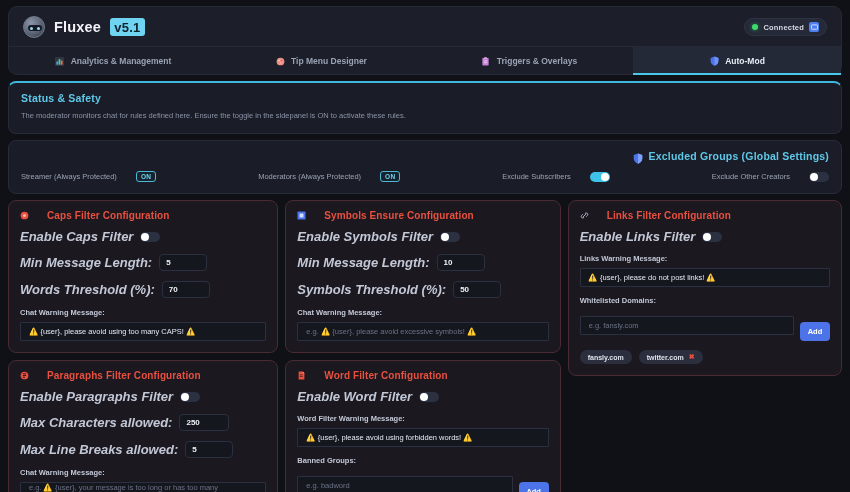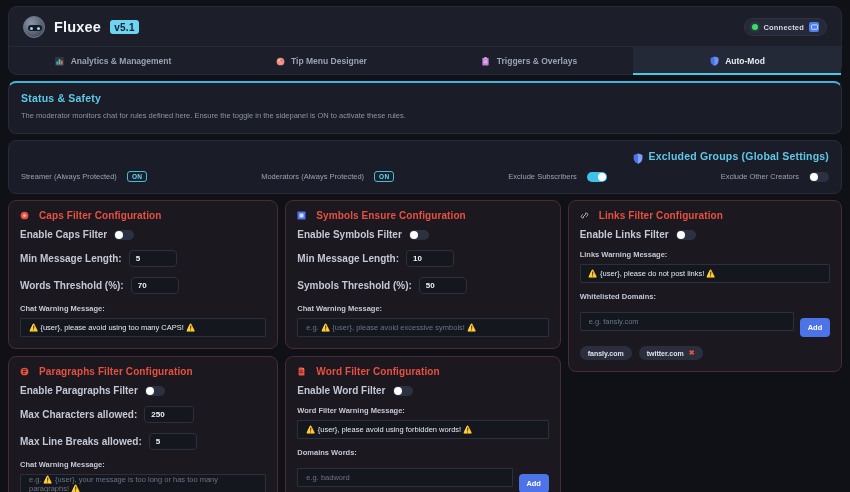--- a/index.html
+++ b/index.html
@@ -30,21 +30,21 @@
     content: ""; position: absolute; left: 4px; top: 8px; width: 14px; height: 6px;
     background: #161a24; border-radius: 3px;
   }
   .logo-badge::after {
     content: ""; position: absolute; left: 6px; top: 9.5px; width: 3px; height: 3px;
     border-radius: 50%; background: #9fd8f0; box-shadow: 7px 0 0 #9fd8f0;
   }
   .brand-name { color: #f2f4f8; font-size: 14.5px; font-weight: bold; margin-left: 9px; letter-spacing: .2px; }
   .version-badge {
     margin-left: 9px; background: #6fd3f2; color: #10212c;
-    font-size: 10px; font-weight: bold; border-radius: 3px; padding: 2px 4px 1px 4px;
+    font-size: 13px; font-weight: bold; border-radius: 3px; padding: 2px 4px 1px 4px;
     letter-spacing: .3px;
   }
   .header-right { margin-left: auto; display: flex; align-items: center; }
   .conn-pill {
     display: flex; align-items: center; gap: 5px;
     background: #252938; border: 1px solid #2e3344; border-radius: 11px;
     padding: 3px 7px 3px 7px;
   }
   .dot-green { width: 6px; height: 6px; border-radius: 50%; background: #3ddc6a; flex: 0 0 auto; box-shadow: 0 0 4px #3ddc6a88; }
   .conn-text { color: #d6dae4; font-size: 7.5px; font-weight: bold; letter-spacing: .2px; }
@@ -73,21 +73,21 @@
     padding: 9px 12px 11px 12px; flex: 0 0 auto; position: relative;
   }
   .panel.status { border-top: 2px solid #3fb6dd; padding-bottom: 12px; }
   .panel-title { font-size: 10.5px; font-weight: bold; color: #5fc8e8; letter-spacing: .2px; }
   .panel-sub { font-size: 7.5px; color: #8b93a6; margin-top: 7px; line-height: 1.3; }
 
   .panel-title-row { display: flex; align-items: center; gap: 6px; justify-content: flex-end; }
   .shield-ico { width: 10px; height: 11px; flex: 0 0 auto; }
 
   .excl-row { display: flex; align-items: center; margin-top: 9px; }
-  .excl-item { display: flex; align-items: center; gap: 10px; }
+  .excl-item { display: flex; align-items: center; gap: 19px; }
   .excl-label { font-size: 7.5px; color: #9aa2b4; }
   .on-badge {
     border: 1px solid #4fb7d8; color: #6fd3f2; font-size: 6.5px; font-weight: bold;
     border-radius: 3px; padding: 1.5px 4px 1px 4px; background: #16222c; letter-spacing: .3px;
   }
 
   .toggle { width: 20px; height: 10px; border-radius: 6px; position: relative; flex: 0 0 auto; }
   .toggle.on { background: #3fc2e8; }
   .toggle.off { background: #2c3142; }
   .toggle .knob {
@@ -100,27 +100,27 @@
   .grid { display: flex; gap: 7px; flex: 0 0 auto; }
   .col { display: flex; flex-direction: column; gap: 7px; }
   .col-1 { width: 272px; }
   .col-2 { width: 277px; }
   .col-3 { width: 276px; }
 
   .fcard {
     background: #1b1820; border: 1px solid #4a2b33; border-radius: 8px;
     padding: 9px 11px 11px 11px;
   }
-  .fcard-title { display: flex; align-items: center; gap: 10px; margin-bottom: 8px; }
+  .fcard-title { display: flex; align-items: center; gap: 18px; margin-bottom: 8px; }
   .fcard-title .t { font-size: 10px; font-weight: bold; color: #e8503f; letter-spacing: .1px; }
   .fico { width: 9px; height: 9px; flex: 0 0 auto; display: inline-flex; align-items: center; justify-content: center; }
 
   .row { display: flex; align-items: center; gap: 7px; margin-bottom: 10px; }
   .row:last-child { margin-bottom: 0; }
-  .lbl { font-size: 10px; color: #c2c8d6; font-weight: bold; flex: 0 0 auto; }
+  .lbl { font-size: 13px; color: #c2c8d6; font-weight: bold; flex: 0 0 auto; font-style: italic; }
 
   .num-input {
     background: #15171f; border: 1px solid #2b3040; border-radius: 4px;
     height: 17px; width: 48px; display: flex; align-items: center; padding: 0 6px;
     font-size: 8px; font-weight: bold; color: #eef1f6;
   }
   .num-input.wide { width: 50px; }
 
   .field-block { margin-bottom: 9px; }
   .field-block:last-child { margin-bottom: 0; }
@@ -374,21 +374,21 @@
           <span class="lbl">Enable Word Filter</span>
           <span class="toggle off">
               <span class="knob"></span>
             </span>
         </div>
         <div class="field-block">
           <span class="field-label">Word Filter Warning Message:</span>
           <span class="text-input">⚠️ {user}, please avoid using forbidden words! ⚠️</span>
         </div>
         <div class="field-block">
-          <span class="field-label">Domains Words:</span>
+          <span class="field-label">Banned Groups:</span>
           <div class="input-with-btn">
             <span class="text-input placeholder">e.g. badword</span>
             <span class="add-btn">Add</span>
           </div>
         </div>
       </div>
 
     </div>
 
     <div class="col col-3">

